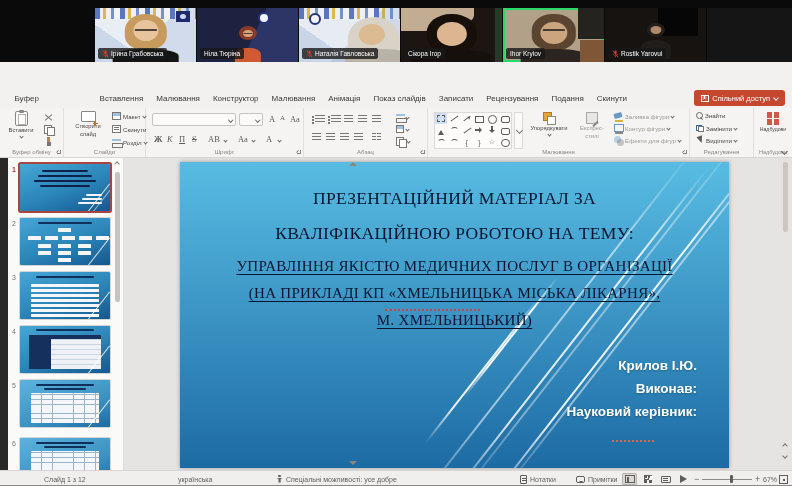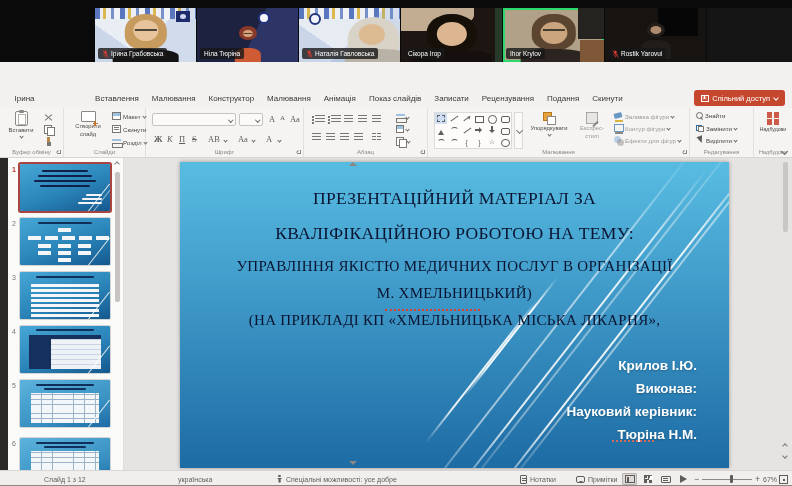--- a/index.html
+++ b/index.html
@@ -202,21 +202,21 @@
 
   
   .canvas { position:absolute; left:125px; top:0; right:0; height:100%; }
   .slide { position:absolute; left:55px; top:4px; width:549px; height:306px; overflow:hidden;
     background:linear-gradient(180deg,#58bce2 0%,#3e98c7 45%,#1d6ba4 100%); box-shadow:0 0 4px rgba(0,0,0,.35); }
   .sl { position:absolute; width:1.5px; background:linear-gradient(180deg,transparent,#fff 25%,#fff 75%,transparent); transform:rotate(38deg); }
   .slide-title { position:absolute; left:30px; right:30px; top:26px; text-align:center;
     font-family:"Liberation Serif","DejaVu Serif",serif; color:#0b1430; }
   .st-line { font-size:17.5px; letter-spacing:.3px; margin-bottom:14px; }
   .st-line.sm { font-size:15px; margin-bottom:10px; }
-  .st-line.ul { text-underline-offset:3px; }
+  .st-line.ul { text-decoration:underline; text-underline-offset:3px; }
   .authors { position:absolute; right:32px; top:192px; text-align:right; color:#fff; font-weight:bold; font-size:13.5px; line-height:23px;
     text-shadow:0 1px 2px rgba(0,0,0,.25); }
   .squiggle { position:absolute; border-bottom:2px dotted #e03b2f; height:0; }
   .v-scroll { position:absolute; right:2px; top:2px; width:9px; height:100%; }
   .v-scroll .vthumb { position:absolute; left:2px; top:2px; width:5px; height:70px; background:#c9c6c3; border-radius:2px; }
   .v-scroll .chev { position:absolute; left:2px; width:4px; height:4px; border-right:1.2px solid #7a7672; border-bottom:1.2px solid #7a7672; transform:rotate(45deg); }
   .collapse-handle-top { position:absolute; left:349px; top:158px; width:0; height:0; border:4px solid transparent; border-bottom:4px solid #8a8683; z-index:9; }
   .collapse-handle-bottom { position:absolute; left:349px; top:461px; width:0; height:0; border:4px solid transparent; border-top:4px solid #8a8683; z-index:9; }
 
   
@@ -336,21 +336,21 @@
       </div>
     </div>
 
     <div class="tile-empty"></div>
   </div>
 
   <div class="ppt">
 
 
     <div class="tabs">
-      <span class="tab">Ірина</span>
+      <span class="tab">Буфер</span>
       <span class="tab active">Основне</span>
       <span class="tab">Вставлення</span>
       <span class="tab">Малювання</span>
       <span class="tab">Конструктор</span>
       <span class="tab">Малювання</span>
       <span class="tab">Анімація</span>
       <span class="tab">Показ слайдів</span>
       <span class="tab">Записати</span>
       <span class="tab">Рецензування</span>
       <span class="tab">Подання</span>
@@ -622,30 +622,29 @@
           <div class="sl" style="left:415px;top:-80px;height:480px;opacity:.4"></div>
           <div class="sl" style="left:440px;top:-60px;height:460px;opacity:.9"></div>
           <div class="sl" style="left:462px;top:-90px;height:480px;opacity:.5"></div>
           <div class="sl" style="left:300px;top:120px;height:180px;opacity:.9;width:2px"></div>
           <div class="sl" style="left:330px;top:100px;height:150px;opacity:.95;width:2px"></div>
 
           <div class="slide-title">
             <div class="st-line">ПРЕЗЕНТАЦІЙНИЙ МАТЕРІАЛ ЗА</div>
             <div class="st-line">КВАЛІФІКАЦІЙНОЮ РОБОТОЮ НА ТЕМУ:</div>
             <div class="st-line sm ul">УПРАВЛІННЯ ЯКІСТЮ МЕДИЧНИХ ПОСЛУГ В ОРГАНІЗАЦІЇ</div>
+            <div class="st-line sm ul">(НА ПРИКЛАДІ КП  «ХМЕЛЬНИЦЬКА МІСЬКА ЛІКАРНЯ»,</div>
             <div class="st-line sm ul">М. ХМЕЛЬНИЦЬКИЙ)</div>
-            <div class="st-line sm ul">(НА ПРИКЛАДІ КП  «ХМЕЛЬНИЦЬКА МІСЬКА ЛІКАРНЯ»,</div>
           </div>
           <div class="squiggle" style="left:205px;top:147px;width:95px"></div>
 
           <div class="authors">
             <div>Крилов І.Ю.</div>
             <div>Виконав:</div>
             <div>Науковий керівник:</div>
-            <div>Тюріна Н.М.</div>
           </div>
           <div class="squiggle" style="left:432px;top:278px;width:42px;border-color:#d46a5c"></div>
         </div>
 
         <div class="v-scroll">
           <span class="vthumb"></span>
           <span class="chev" style="bottom:24px;transform:rotate(-135deg)"></span>
           <span class="chev" style="bottom:14px"></span>
         </div>
       </div>

